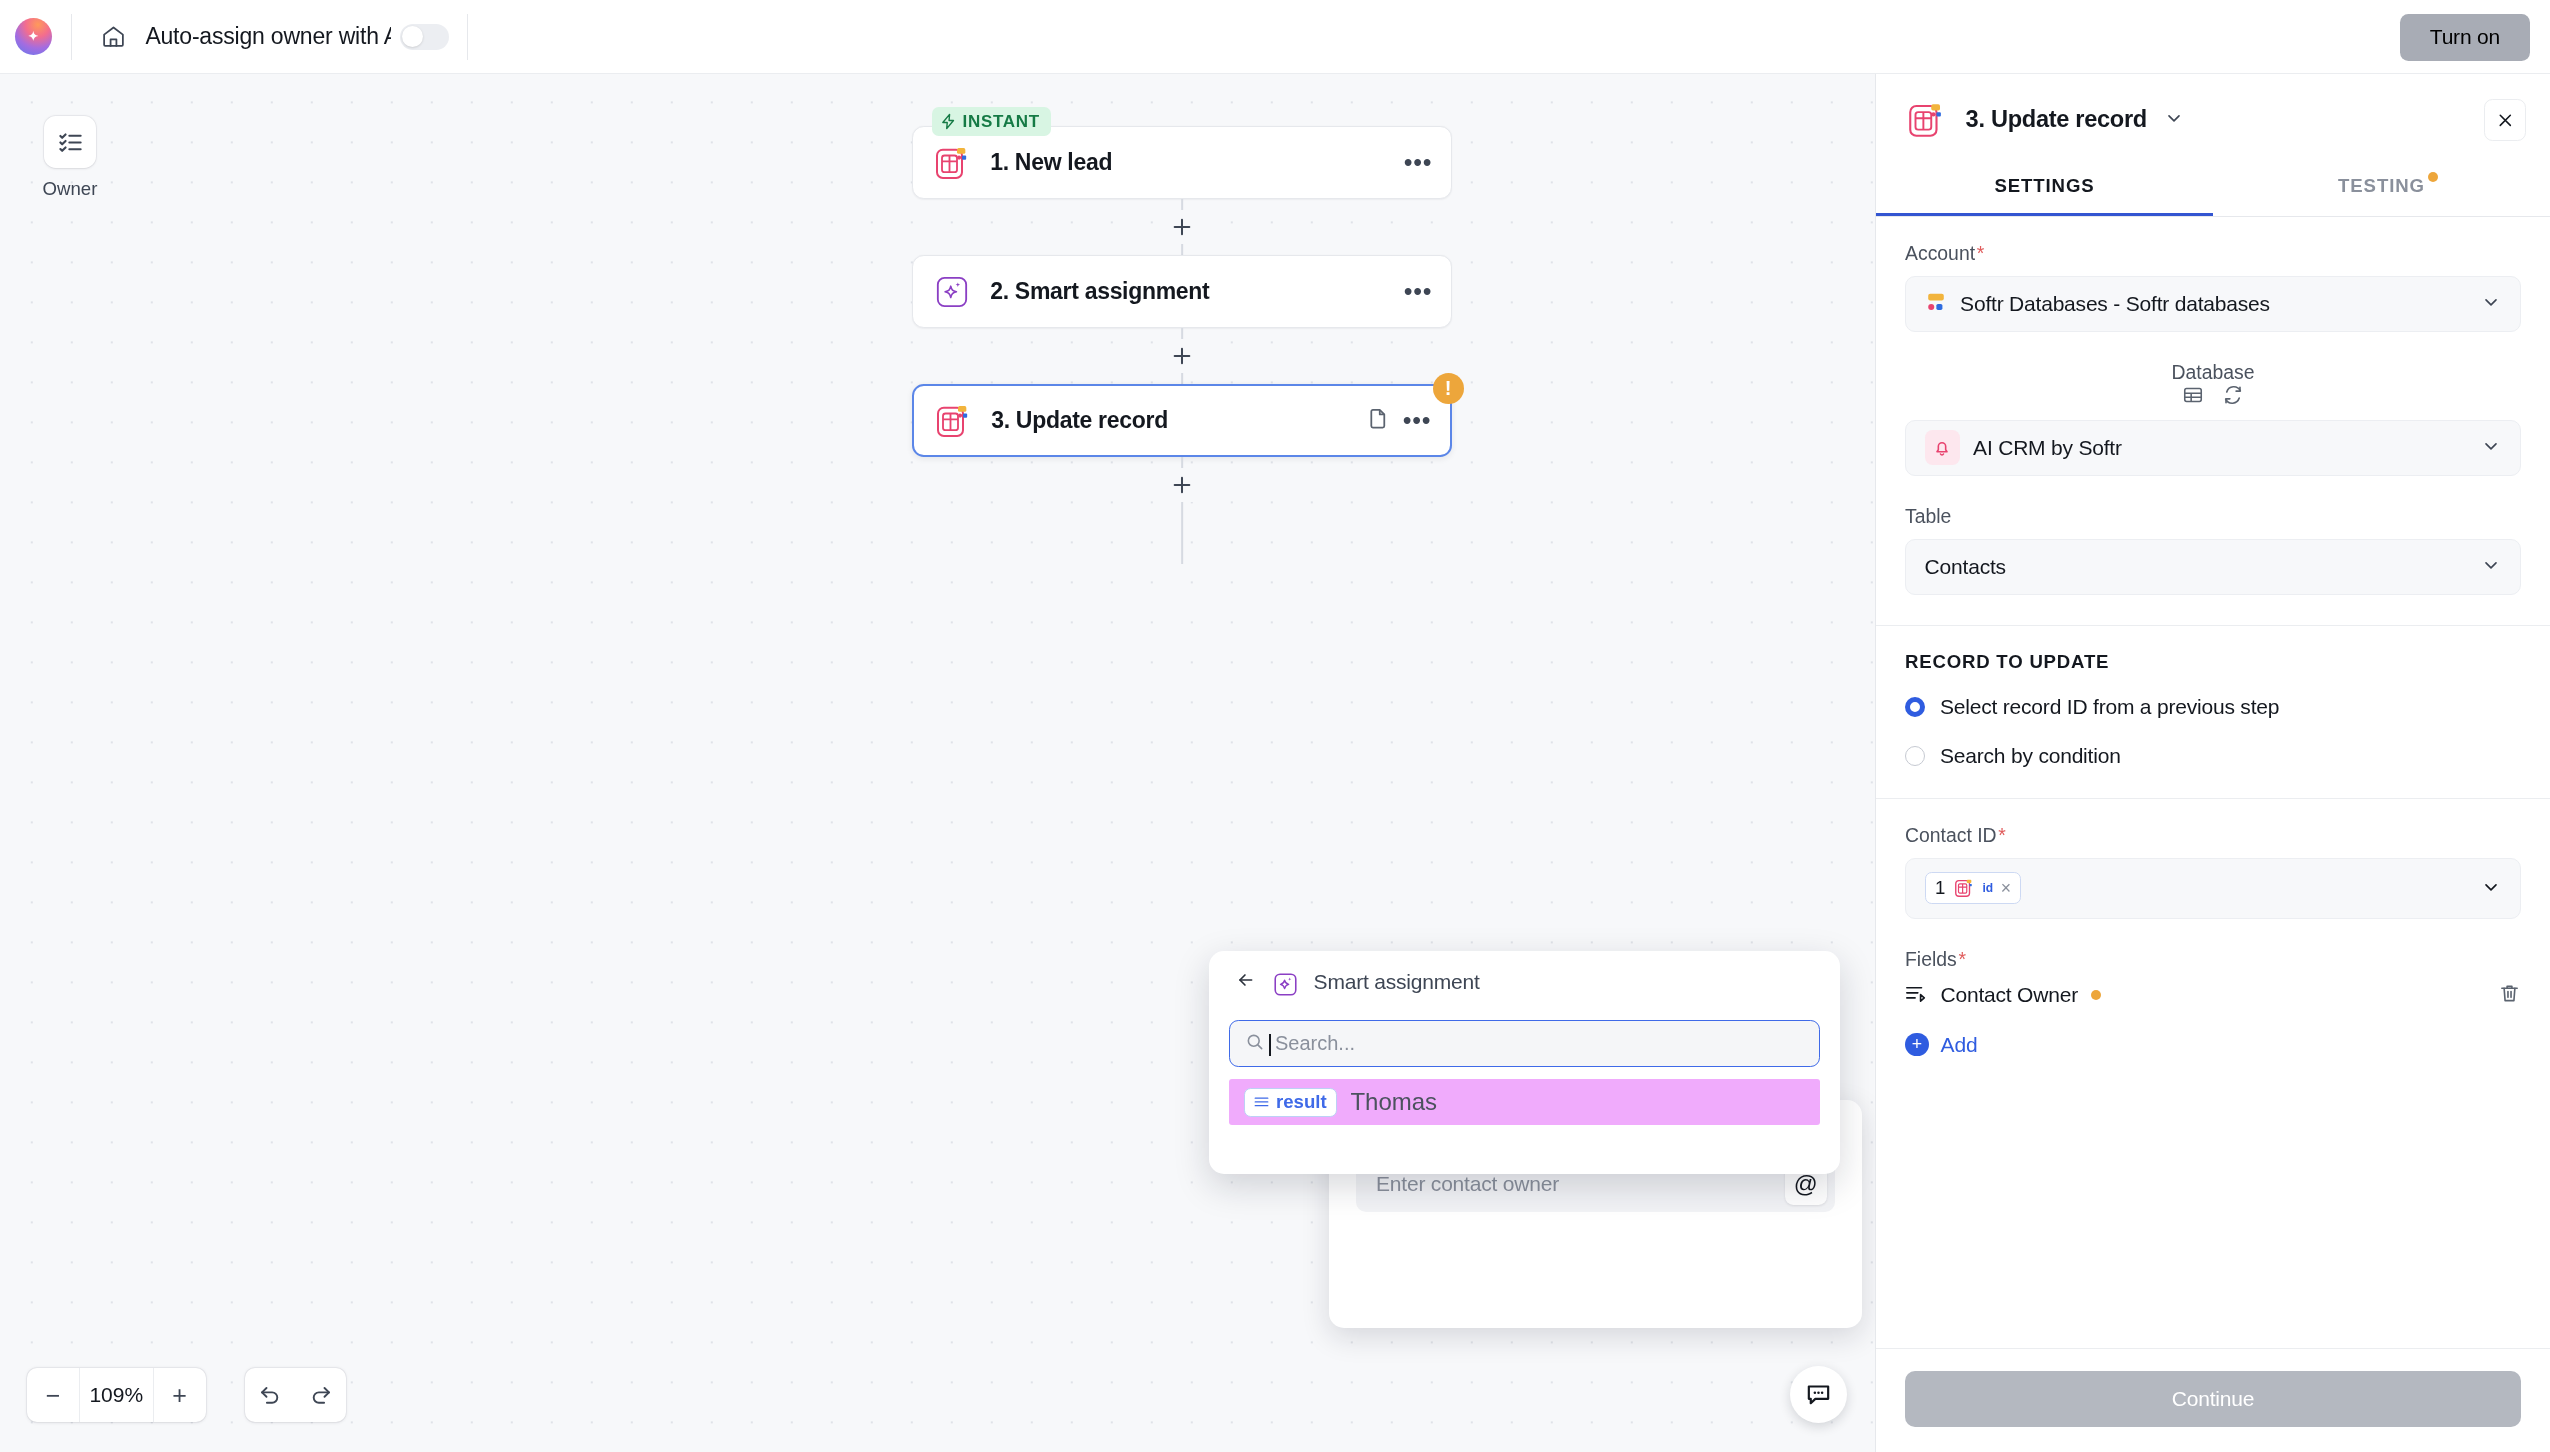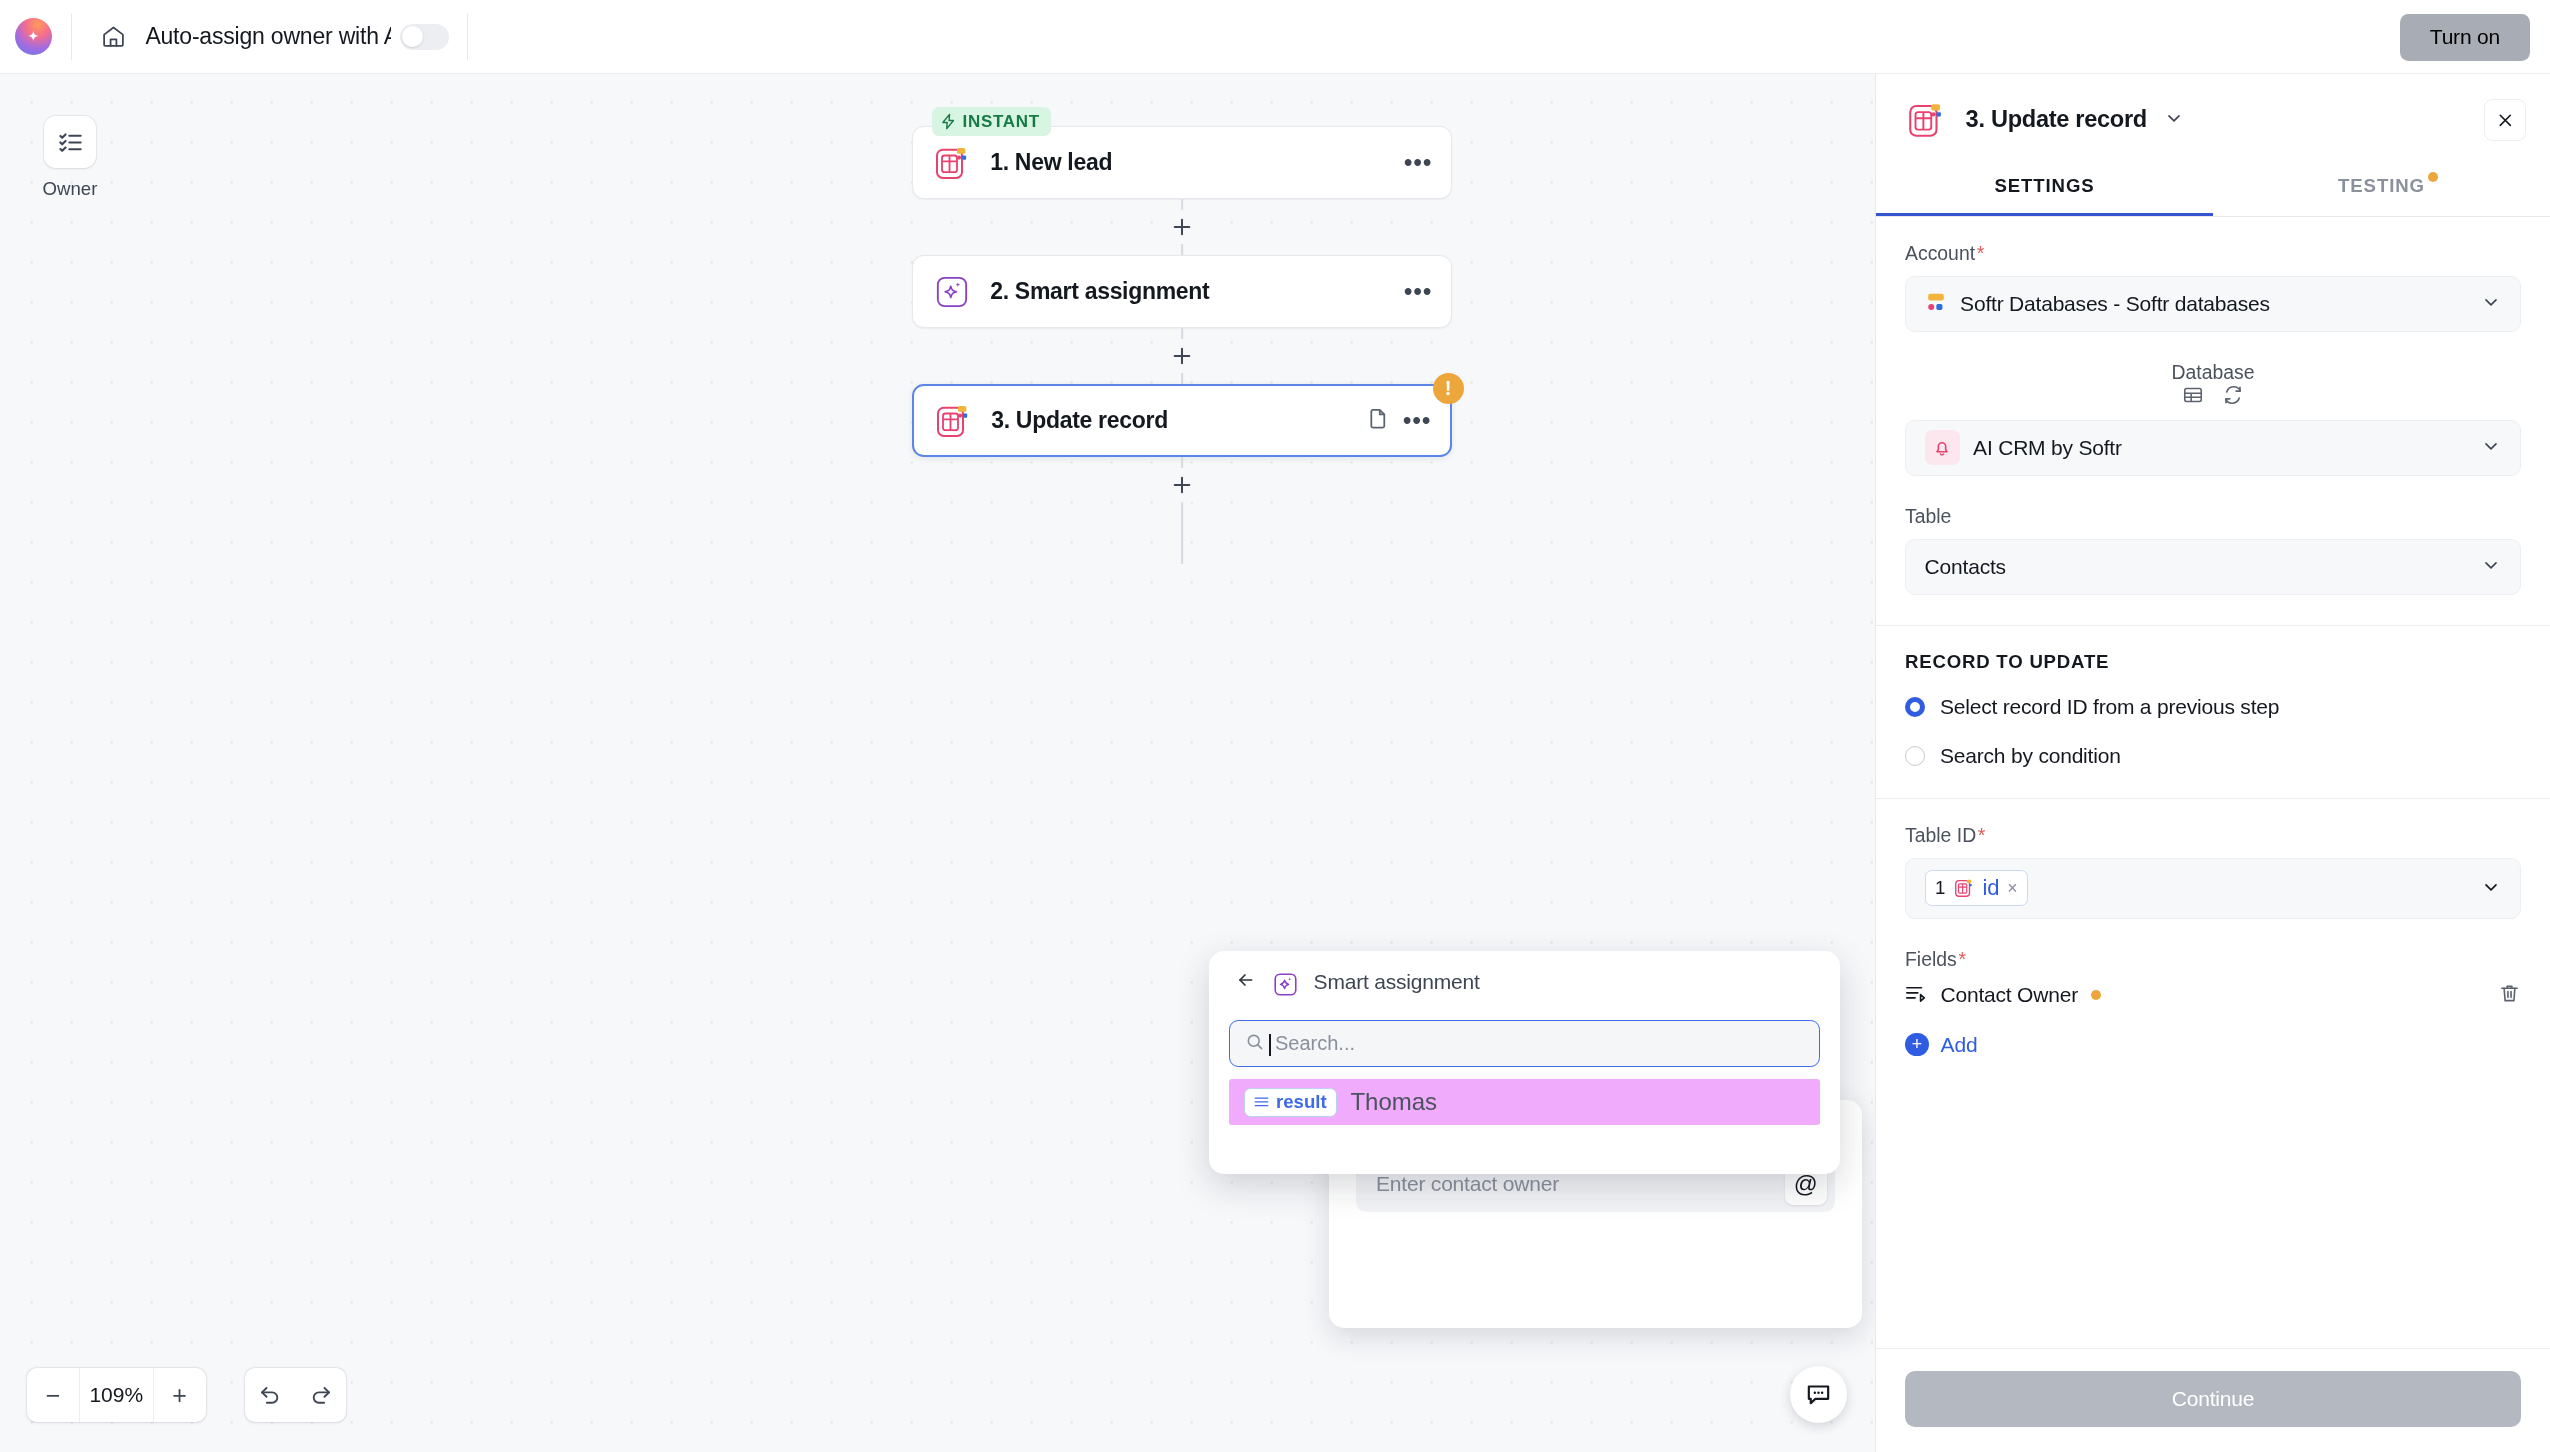--- a/index.html
+++ b/index.html
@@ -238,21 +238,21 @@
   .token-select {
     height: 61px; background: #f7f8fa; border: 0.8px solid #eceef2; border-radius: 10px;
     display: flex; align-items: center; padding: 0 18.6px;
   }
   .token {
     display: inline-flex; align-items: center; gap: 7.6px; background: #fff;
     border: 0.8px solid #cdd9f3; border-radius: 6.7px; padding: 4.2px 9.3px;
   }
   .token .t-num { font-size: 18.6px; color: #14181f; }
   .token .t-ico { width: 22px; height: 22px; }
-  .token .t-name { font-size: 22px; color: #2f5ce0; font-weight: normal; }
+  .token .t-name { font-size: 12px; color: #2f5ce0; font-weight: bold; }
   .token .t-x { font-size: 17.7px; color: #8a909c; }
   .field-row { display: flex; align-items: center; gap: 13.5px; margin-top: 5px; }
   .field-name { font-size: 21px; color: #14181f; letter-spacing: -0.2px; }
   .field-dot { width: 10px; height: 10px; border-radius: 50%; background: #eda63b; }
   .trash { margin-left: auto; color: #5b636f; }
   .add-row { display: flex; align-items: center; gap: 11.8px; margin-top: 25px; }
   .add-circle {
     width: 23.6px; height: 23.6px; border-radius: 50%; background: #2f5ce0; color: #fff;
     display: flex; align-items: center; justify-content: center; font-size: 17.7px; line-height: 1;
   }
@@ -589,21 +589,21 @@
         </div>
         <div class="radio-row">
           <span class="radio"></span>
           <span class="radio-lbl">Search by condition</span>
         </div>
       </div>
 
       <div class="sect">
         <div class="fld">
           <div class="lbl">
-            <span>Table ID</span>
+            <span>Contact ID</span>
               <span class="req">*</span>
           </div>
           <div class="token-select">
             <span class="token">
               <span class="t-num">1</span>
               <span class="t-ico">
                 <svg width="22" height="22" viewBox="0 0 48 48">
                   <rect x="6" y="8" width="30" height="34" rx="7" fill="none" stroke="#e8436f" stroke-width="3"></rect>
                   <rect x="12" y="15" width="18" height="20" rx="3" fill="none" stroke="#e8436f" stroke-width="2.6"></rect>
                   <path d="M12 22h18M21 15v20" stroke="#e8436f" stroke-width="2.6"></path>

